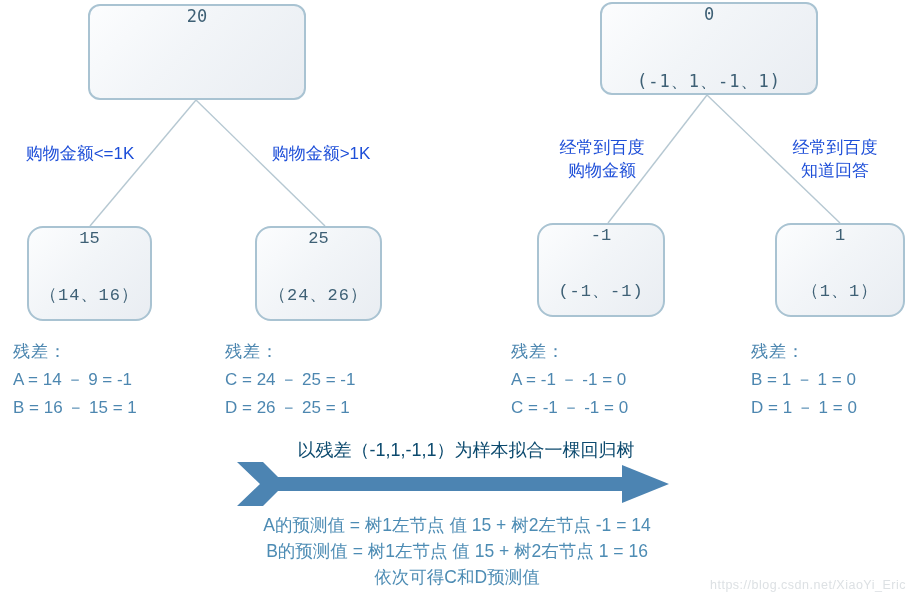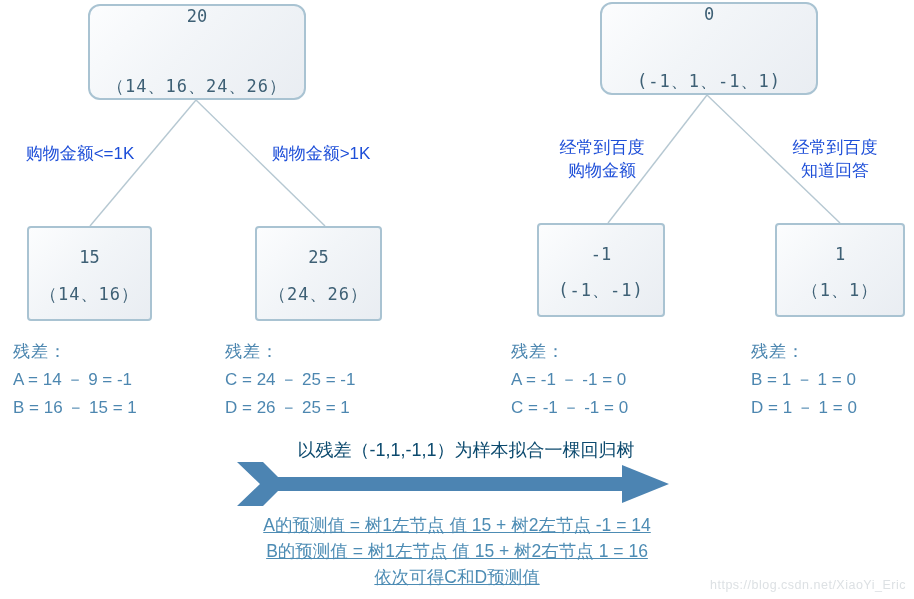--- a/index.html
+++ b/index.html
@@ -32,23 +32,24 @@
     color: #3e6075;
     font-family: "DejaVu Sans Mono", monospace;
     font-size: 17px;
   }
   .node.root {
     border-radius: 12px;
     justify-content: space-between;
     gap: 21px;
   }
   .node.leaf {
-    border-radius: 4px;
+    border-radius: 16px;
     justify-content: space-between;
-    padding: 19px 0 13px 0;
+    padding: 1px 0 13px 0;
+    font-family: Liberation Mono, monospace;
   }
   .node .samples {
     letter-spacing: 1px;
     white-space: nowrap;
   }
   .branch-label {
     position: absolute;
     color: #1d4ed8;
     font-size: 17px;
     text-align: center;
@@ -77,21 +78,20 @@
   }
   .conclusion {
     position: absolute;
     left: 207px;
     top: 512px;
     width: 500px;
     text-align: center;
     color: #4d8cb4;
     font-size: 17.5px;
     line-height: 26px;
-    text-decoration: underline;
   }
   .watermark {
     position: absolute;
     right: 8px;
     top: 578px;
     color: #dde1e4;
     font-size: 12.5px;
     letter-spacing: 0.5px;
   }
 </style>
@@ -111,21 +111,20 @@
     </g>
     <g>
       <polygon points="237,462 263,462 285,484 263,506 237,506 260,484" fill="#4c84b2"></polygon>
       <rect x="266" y="477" width="358" height="14" fill="#4c84b2"></rect>
       <polygon points="622,465 669,484 622,503" fill="#4c84b2"></polygon>
     </g>
   </svg>
 
   <div class="node root" style="left:88px; top:4px; width:218px; height:96px;">
     <span>20</span>
-    <span class="samples">（14、16、24、26）</span>
   </div>
 
   <div class="branch-label" style="left:10px; top:142px; width:140px;">购物金额&lt;=1K</div>
   <div class="branch-label" style="left:251px; top:142px; width:140px;">购物金额&gt;1K</div>
 
   <div class="node leaf" style="left:27px; top:226px; width:125px; height:95px;">
     <span>15</span>
     <span class="samples">（14、16）</span>
   </div>
   <div class="node leaf" style="left:255px; top:226px; width:127px; height:95px;">

